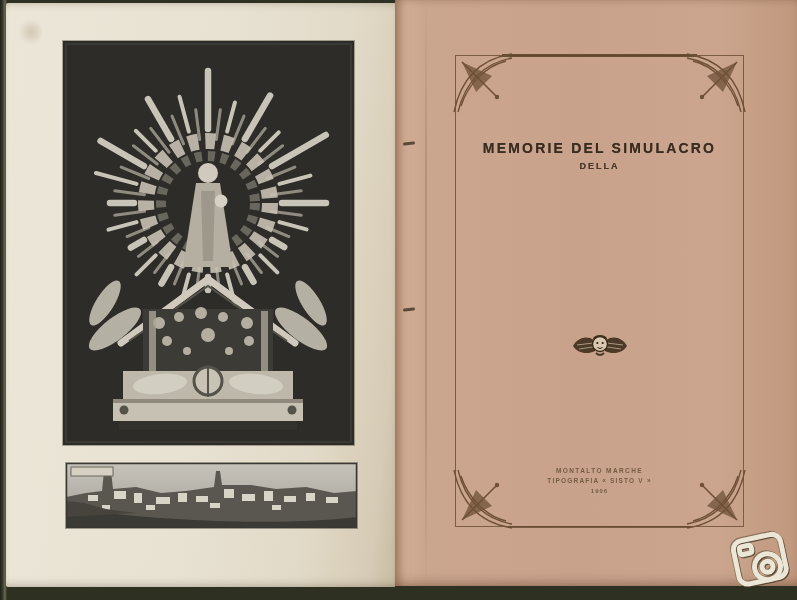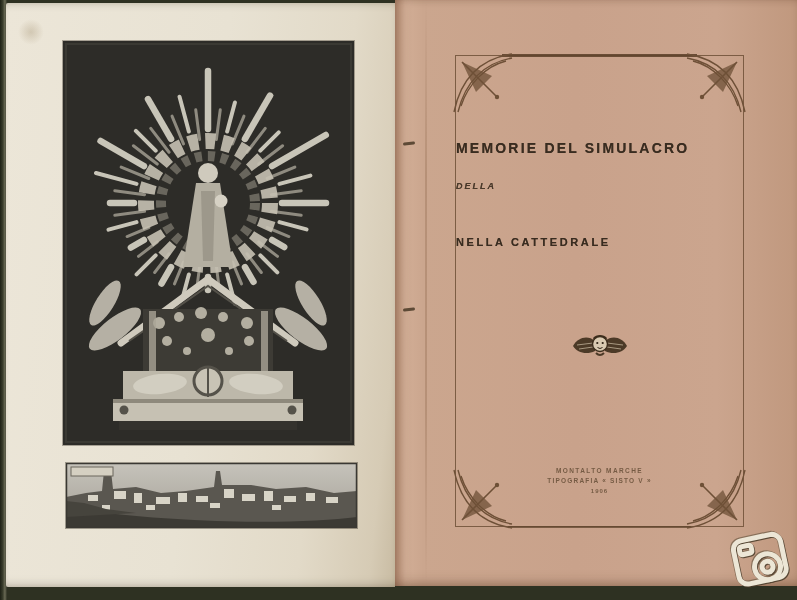--- a/index.html
+++ b/index.html
@@ -42,24 +42,24 @@
     border:1px solid rgba(110,80,55,.85);}
   .title-frame .top-rule{position:absolute;left:46px;right:46px;top:-2px;height:3px;background:rgba(95,68,44,.9);}
   .title-frame .bottom-rule{position:absolute;left:52px;right:52px;bottom:-2px;height:2px;background:rgba(95,68,44,.75);}
   .corner{position:absolute;width:62px;height:62px;}
   .corner svg{display:block;width:100%;height:100%;}
   .corner.tl{left:-4px;top:-4px;}
   .corner.tr{right:-4px;top:-4px;transform:scaleX(-1);}
   .corner.bl{left:-4px;bottom:-4px;transform:scaleY(-1);}
   .corner.br{right:-4px;bottom:-4px;transform:scale(-1,-1);}
   
-  .tp-text{position:absolute;left:0;width:100%;text-align:left;color:#392c20;
+  .tp-text{position:absolute;left:0;width:100%;text-align:center;color:#392c20;
     font-weight:bold;white-space:nowrap;text-shadow:0 0 .5px rgba(57,44,32,.7);}
   .tp-line1{top:84px;font-size:14px;letter-spacing:2.2px;}
-  .tp-line2{top:125px;font-size:9px;letter-spacing:2px;color:#4a392a;font-style:italic;}
+  .tp-line2{top:105px;font-size:9px;letter-spacing:2px;color:#4a392a;}
   .tp-line3{top:141px;font-size:16.5px;letter-spacing:1.8px;}
   .tp-line4{top:180px;font-size:11px;letter-spacing:2.6px;}
   .tp-line5{top:205px;font-size:9px;letter-spacing:1.5px;color:#4a392a;}
   .tp-line6{top:226px;font-size:14px;letter-spacing:2.4px;}
   .cherub{position:absolute;left:50%;top:276px;transform:translateX(-50%);width:58px;height:28px;}
   .cherub svg{display:block;width:100%;height:100%;}
   .imprint{position:absolute;left:0;top:410px;width:100%;text-align:center;
     color:#6d543d;font-weight:bold;opacity:.9;filter:blur(.3px);}
   .imprint div{line-height:9.5px;}
   .imp1{font-size:6.5px;letter-spacing:1.4px;}
@@ -278,21 +278,20 @@
             <path d="M54,9 C34,14 16,32 9,54"></path>
           </g>
           <path d="M10,10 L40,24 L24,40 Z" fill="#6e5037" opacity=".75"></path>
           <path d="M10,10 L44,44" stroke="#6e5037" stroke-width="1.6" fill="none"></path>
           <circle cx="45" cy="45" r="2.2" fill="#6e5037"></circle>
         </svg>
       </div>
 
       <div class="tp-text tp-line1">MEMORIE DEL SIMULACRO</div>
       <div class="tp-text tp-line2">DELLA</div>
-      <div class="tp-text tp-line4">NELLA CATTEDRALE</div>
 
       <div class="cherub">
         <svg viewBox="0 0 58 28">
           <g fill="#4c3a27">
             <path d="M2,14 C7,5 17,3 24,9 L24,19 C16,23 6,21 2,14 Z"></path>
             <path d="M56,14 C51,5 41,3 34,9 L34,19 C42,23 52,21 56,14 Z"></path>
           </g>
           <g stroke="#cdbfa6" stroke-width="1" opacity=".7">
             <path d="M6,13 L22,11 M8,17 L22,15" fill="none"></path>
             <path d="M52,13 L36,11 M50,17 L36,15" fill="none"></path>

